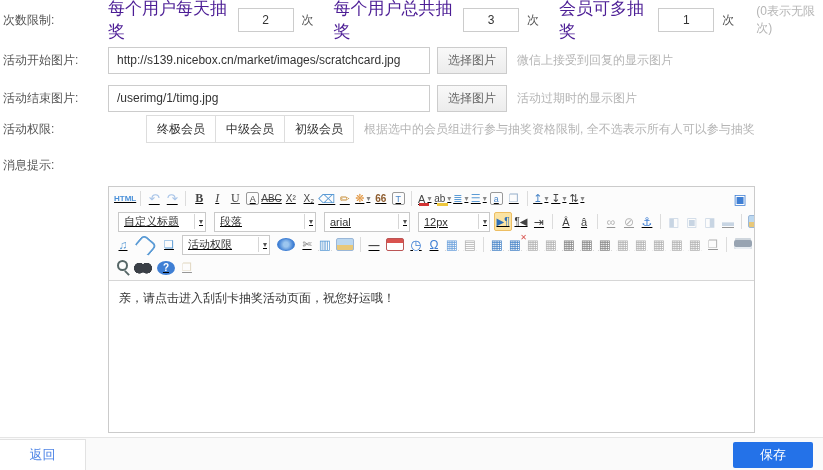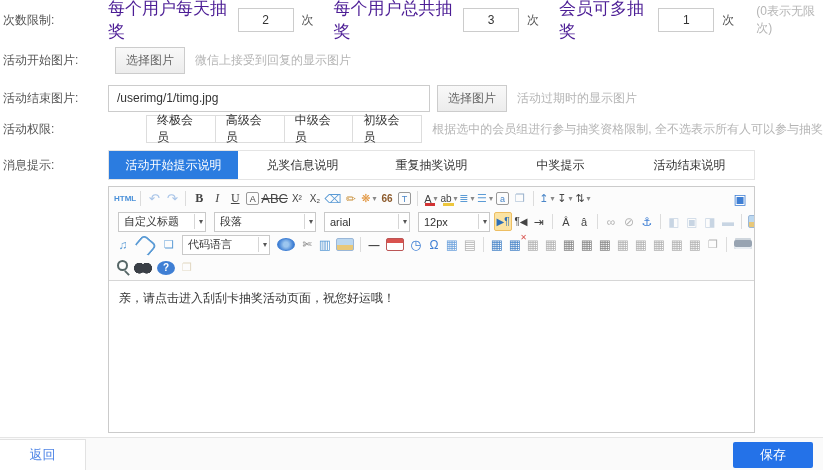--- a/index.html
+++ b/index.html
@@ -32,21 +32,21 @@
   .mbtn:first-of-type { margin-left:0; }
 
   
   .row-tabs { top:150px; height:30px; }
   .tabs { display:flex; width:647px; height:30px; border:1px solid #e4e4e4; background:#fff; }
   .tab { flex:1; display:flex; align-items:center; justify-content:center; font-size:12px; color:#333; cursor:pointer; }
   .tab.active { background:#2b7ce0; color:#fff; }
 
   
   .editor { position:absolute; left:108px; top:186px; width:647px; height:247px; border:1px solid #cbcbcb; display:flex; flex-direction:column; background:#fff; }
-  .tb { background:#fcfcfc; border-bottom:1px solid #d6d6d6; padding-bottom:1px; }
+  .tb { background:#fcfcfc; border-bottom:1px solid #d6d6d6; padding-bottom:1px;text-decoration:underline; }
   .tb-row { display:flex; align-items:center; flex-wrap:nowrap; height:23px; padding:0 5px; overflow:hidden; }
   .i { position:relative; display:inline-flex; align-items:center; justify-content:center; min-width:18px; height:19px; font-size:11px; color:#444; cursor:pointer; border-radius:2px; flex:none; }
   .sep { width:1px; height:15px; background:#dcdcdc; margin:0 4px; flex:none; }
   .sp { flex:1; }
   .boxed { border:1px solid #999; min-width:13px; height:13px; font-size:9px; margin:0 2px; }
   .dis { opacity:.4; cursor:default; }
   .act { background:#fbe3a2; border:1px solid #edbe62; }
   .drop::after { content:"▾"; font-size:8px; color:#888; margin-left:2px; }
   .fc::before { content:""; position:absolute; left:3px; bottom:2px; width:10px; height:3px; background:#d23333; }
   .bc::before { content:""; position:absolute; left:3px; bottom:2px; width:11px; height:3px; background:#edc63c; }
@@ -84,60 +84,48 @@
     <input class="num-input" value="3" style="">
     <span class="unit">次</span>
     <span class="lim-label gap">会员可多抽奖</span>
     <input class="num-input" value="1" style="">
     <span class="unit">次</span>
     <span class="note">(0表示无限次)</span>
   </div>
 
   <div class="frow row-start">
     <span class="flabel">活动开始图片:</span>
+    <input class="txt-input" value="http://s139.nicebox.cn/market/images/scratchcard.jpg" style="">
     <button class="pick-btn">选择图片</button>
     <span class="hint">微信上接受到回复的显示图片</span>
   </div>
 
   <div class="frow row-end">
     <span class="flabel">活动结束图片:</span>
     <input class="txt-input" value="/userimg/1/timg.jpg" style="">
     <button class="pick-btn">选择图片</button>
     <span class="hint">活动过期时的显示图片</span>
   </div>
 
   <div class="frow row-perm">
     <span class="flabel">活动权限:</span>
     <div class="mgroup">
 
         <span class="mbtn">终极会员</span>
 
-        <span class="mbtn">高级会员</span>
 
         <span class="mbtn">中级会员</span>
 
         <span class="mbtn">初级会员</span>
       </div>
     <span class="hint">根据选中的会员组进行参与抽奖资格限制, 全不选表示所有人可以参与抽奖</span>
   </div>
 
   <div class="frow row-tabs">
     <span class="flabel">消息提示:</span>
-    <div class="tabs">
-
-        <span class="tab active">活动开始提示说明</span>
-
-        <span class="tab">兑奖信息说明</span>
-
-        <span class="tab">重复抽奖说明</span>
-
-        <span class="tab">中奖提示</span>
-
-        <span class="tab">活动结束说明</span>
-      </div>
   </div>
 
   <div class="editor">
     <div class="tb">
       <div class="tb-row">
 
           <span class="i" style="color:#4a90d9;font-size:8px;font-weight:bold">HTML</span>
 
           <span class="sep"></span>
 
@@ -148,21 +136,21 @@
           <span class="sep"></span>
 
           <span class="i" style="font-weight:bold;font-family:serif;font-size:12px">B</span>
 
           <span class="i" style="font-style:italic;font-family:serif;font-size:12px">I</span>
 
           <span class="i" style="text-decoration:underline;font-family:serif;font-size:12px">U</span>
 
           <span class="i boxed">A</span>
 
-          <span class="i" style="text-decoration:line-through;font-size:13px">ABC</span>
+          <span class="i" style="text-decoration:line-through;font-size:10px">ABC</span>
 
           <span class="i" style="font-size:10px">X²</span>
 
           <span class="i" style="font-size:10px">X₂</span>
 
           <span class="i" style="color:#5b9bd5;font-size:12px">⌫</span>
 
           <span class="i" style="color:#c9913d;font-size:12px">✏</span>
 
           <span class="i drop" style="color:#e2953e">❋</span>
@@ -243,21 +231,21 @@
 
         </div>
       <div class="tb-row">
 
           <span class="i" style="color:#5b9bd5;font-size:12px">♫</span>
 
           <span class="i ic-clip"></span>
 
           <span class="i" style="color:#5b9bd5">❏</span>
 
-          <span class="tsel w88">代码语言</span>
+          <span class="tsel w88">活动权限</span>
 
           <span class="i ic-map"></span>
 
           <span class="i" style="color:#777">✄</span>
 
           <span class="i" style="color:#5b9bd5;font-size:13px">▥</span>
 
           <span class="i ic-img"></span>
 
           <span class="sep"></span>

